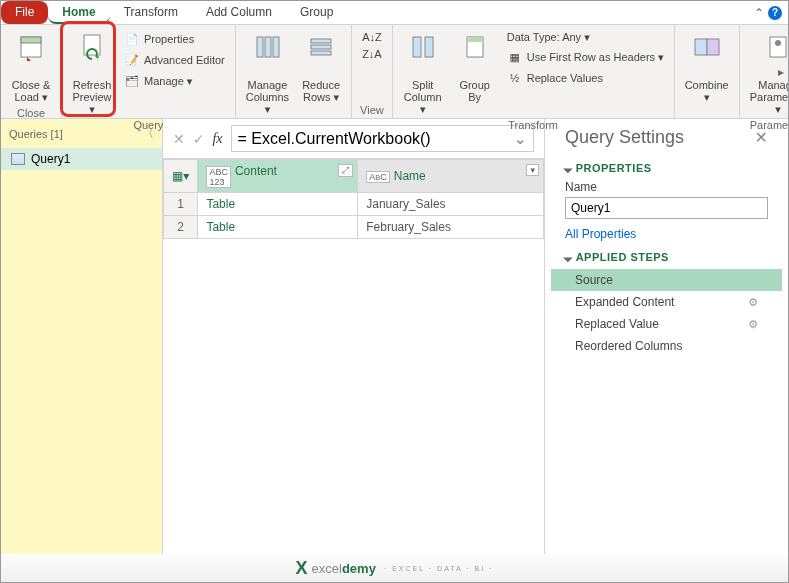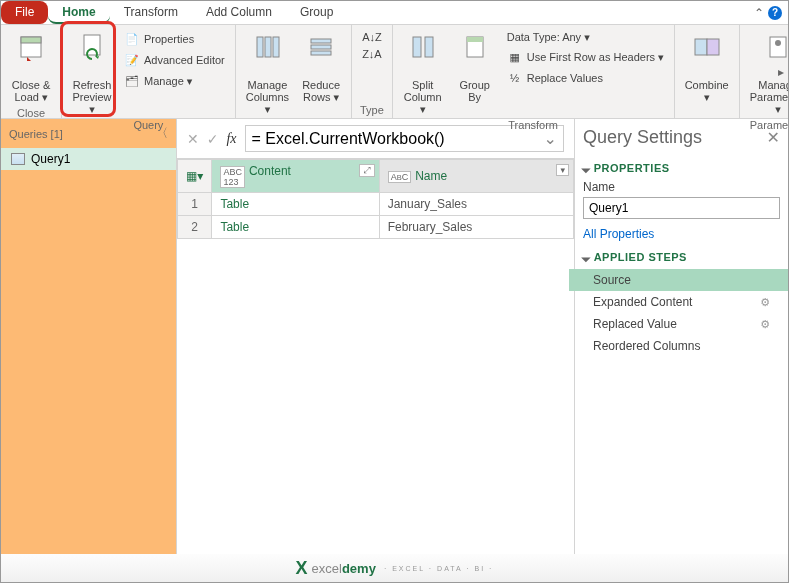--- a/index.html
+++ b/index.html
@@ -19,21 +19,21 @@
 .big-btn { display: flex; flex-direction: column; align-items: center; justify-content: flex-start; padding: 2px 4px; gap: 16px; cursor: pointer; min-width: 48px; }
 .big-btn .icon { width: 32px; height: 32px; display: flex; align-items: center; justify-content: center; }
 .big-btn .label { text-align: center; line-height: 12px; color: #444; }
 .small-btns { display: flex; flex-direction: column; gap: 1px; justify-content: flex-start; }
 .small-btn { display: flex; align-items: center; gap: 4px; padding: 2px 4px; cursor: pointer; white-space: nowrap; color: #444; }
 .small-icon { width: 16px; height: 16px; display: inline-flex; align-items: center; justify-content: center; }
 
 .highlight-red { border: 3px solid #e13228; border-radius: 8px; position: absolute; pointer-events: none; }
 
 .content { display: flex; height: calc(100% - 118px - 28px); }
-.queries-pane { width: 176px; border-right: 1px solid #d4d4d4; background: #fdba74; }
+.queries-pane { width: 162px; border-right: 1px solid #d4d4d4; background: #fef9c3; }
 .queries-header { display: flex; justify-content: space-between; align-items: center; padding: 6px 8px; font-size: 11px; color: #666; }
 .queries-header .chev { font-size: 12px; color: #666; }
 .query-item { padding: 4px 10px; font-size: 12px; background: #d6ede1; display: flex; align-items: center; gap: 6px; }
 .query-item .qicon { width: 14px; height: 12px; border: 1px solid #888; background: linear-gradient(#e0eef7, #c9e0f0); }
 
 .main-pane { flex: 1; display: flex; flex-direction: column; min-width: 0; }
 .formula-bar { display: flex; align-items: center; gap: 8px; padding: 6px 10px; border-bottom: 1px solid #d4d4d4; font-size: 12px; }
 .fb-btn { color: #aaa; font-size: 14px; cursor: pointer; }
 .fb-fx { font-style: italic; font-family: 'Times New Roman', serif; font-size: 14px; color: #333; }
 .formula-input { flex: 1; border: 1px solid #ccc; padding: 3px 6px; font-size: 16px; display: flex; justify-content: space-between; align-items: center; }
@@ -43,21 +43,21 @@
 .grid-table th, .grid-table td { border: 1px solid #d4d4d4; padding: 4px 8px; text-align: left; }
 .grid-table th { background: #e5e5e5; font-weight: normal; color: #217346; position: relative; }
 .grid-table th.selected { background: #b8e0cd; }
 .grid-table .rownum { width: 24px; text-align: center; background: #f3f2f1; color: #666; }
 .grid-table td { color: #555; }
 .grid-table td.selcol { color: #217346; }
 .grid-table .corner { width: 24px; background: #f3f2f1; }
 .col-icon { display: inline-flex; align-items: center; font-size: 9px; color: #666; margin-right: 4px; border: 1px solid #bbb; padding: 0 2px; background: #fff; }
 .col-dd { position: absolute; right: 4px; top: 4px; font-size: 9px; color: #666; border: 1px solid #bbb; padding: 0 3px; background: #fff; }
 
-.settings-pane { width: 214px; border-left: 1px solid #d4d4d4; padding: 8px 8px; font-size: 12px; }
+.settings-pane { width: 244px; border-left: 1px solid #d4d4d4; padding: 8px 20px; font-size: 12px; }
 .settings-title { font-size: 18px; color: #666; font-weight: 300; margin-bottom: 14px; display: flex; justify-content: space-between; align-items: center; }
 .settings-close { font-size: 16px; color: #888; cursor: pointer; }
 .section-head { color: #217346; font-size: 11px; font-weight: 600; letter-spacing: 0.5px; margin: 10px 0 6px; display: flex; align-items: center; gap: 4px; }
 .section-head::before { content: '◢'; font-size: 8px; transform: rotate(45deg); display: inline-block; color: #666; }
 .prop-label { font-size: 12px; color: #444; margin-bottom: 3px; }
 .prop-input { width: 100%; border: 1px solid #aaa; padding: 3px 5px; font-size: 12px; margin-bottom: 8px; }
 .link { color: #0066cc; cursor: pointer; font-size: 12px; }
 .steps-list { margin-top: 4px; margin-left: -14px; margin-right: -14px; }
 .step { padding: 4px 24px; font-size: 12px; color: #444; display: flex; justify-content: space-between; align-items: center; cursor: pointer; }
 .step.active { background: #a8d8bf; }
@@ -169,21 +169,21 @@
     <div class="ribbon-buttons">
       <div class="small-btns">
         <div class="small-btn">
             <span>A↓Z</span>
           </div>
         <div class="small-btn">
             <span>Z↓A</span>
           </div>
       </div>
     </div>
-    <div class="ribbon-group-label">Type</div>
+    <div class="ribbon-group-label">View</div>
   </div>
 
   <div class="ribbon-group">
     <div class="ribbon-buttons">
       <div class="big-btn">
         <span class="icon">
             <svg width="28" height="28">
               <rect x="4" y="4" width="8" height="20" fill="#c9e0f0" stroke="#888"></rect>
               <rect x="16" y="4" width="8" height="20" fill="#c9e0f0" stroke="#888"></rect>
             </svg>

